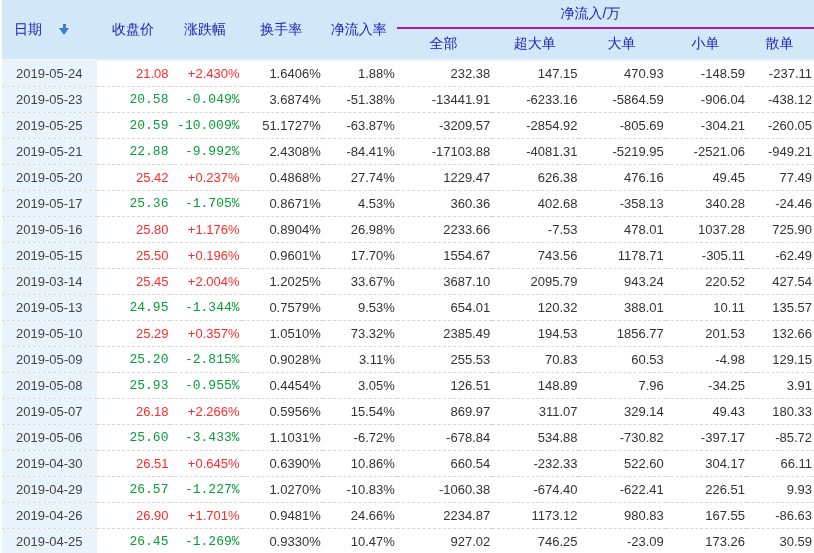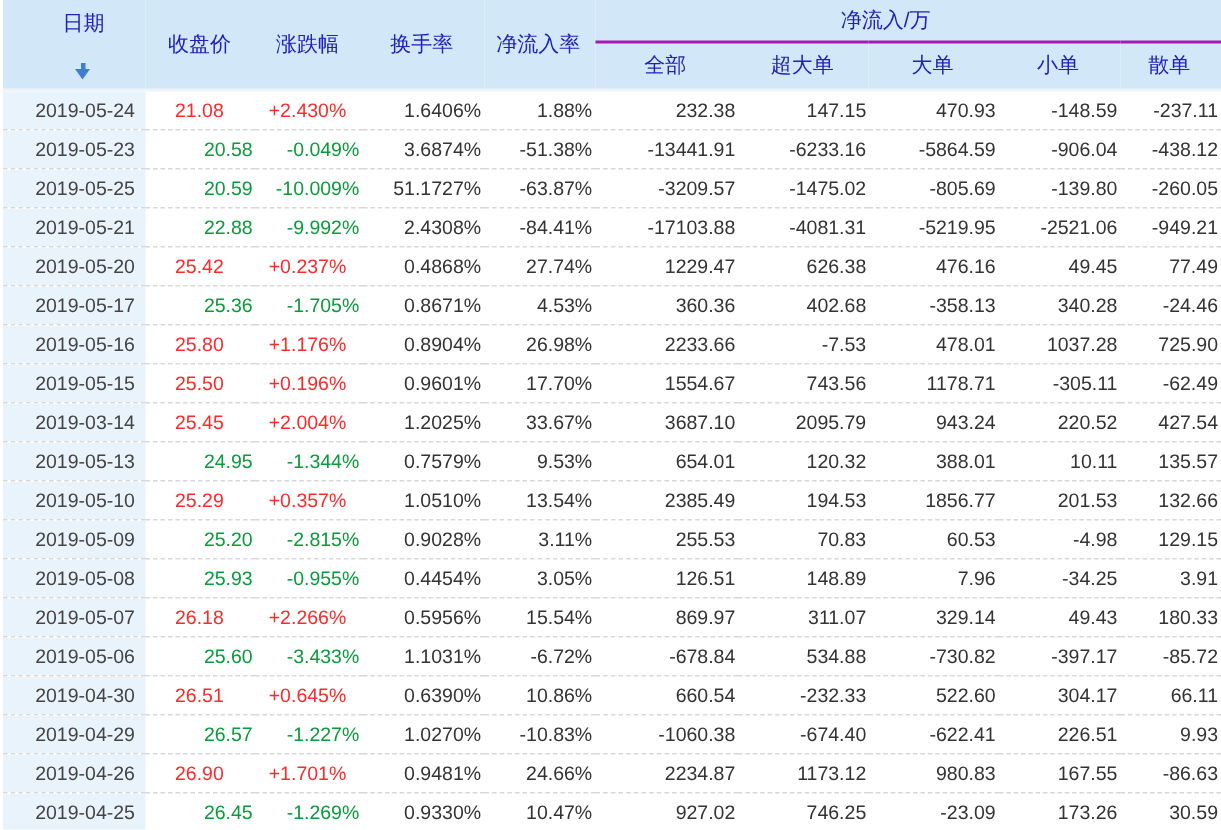--- a/index.html
+++ b/index.html
@@ -31,42 +31,42 @@
   tr.h2 th{height:32px;}
   th.th-group{
     text-align:center;vertical-align:middle;
     border-bottom:2px solid #a21caf;
   }
   th.th-group span{display:inline-block;transform:translateX(-14px);}
   th.th-date{
     text-align:left;padding:0;
   }
   .date-head{
-    display:flex;align-items:center;padding-left:12px;gap:17px;flex-direction:column;
+    display:flex;align-items:center;padding-left:12px;gap:17px;
   }
   
   .sort-arrow{position:relative;display:inline-block;width:11px;height:11px;}
   .sort-arrow::before{
     content:"";position:absolute;left:4px;top:0;width:3px;height:5px;background:#3c7fd0;
   }
   .sort-arrow::after{
     content:"";position:absolute;left:0;top:4px;width:0;height:0;
     border-left:5.5px solid transparent;border-right:5.5px solid transparent;
     border-top:7px solid #3c7fd0;
   }
   tbody td{
     height:26px;border-bottom:1px dashed var(--row-border);
     text-align:right;padding:0 2px 0 0;white-space:nowrap;overflow:hidden;
   }
   tbody tr:first-child td{border-top:2px solid #eef3f7;}
   td.td-date{
-    background:var(--date-bg);text-align:center;padding:0 0 0 14px;color:#444;
-  }
-  .up{color:var(--up);text-align:center;}
-  .down{color:var(--down);}
+    background:var(--date-bg);text-align:left;padding:0 0 0 14px;color:#444;
+  }
+  .up{color:var(--up);}
+  .down{color:var(--down);font-family:Liberation Mono, monospace;}
   tr.filler td{height:10px;border-bottom:none;}
 </style>
 </head>
 <body>
 
 <table>
   <colgroup>
     <col style="width:94px">
       <col style="width:72px">
       <col style="width:70px">
@@ -127,23 +127,23 @@
     <td>-906.04</td>
     <td>-438.12</td>
   </tr>
       <tr>
     <td class="td-date">2019-05-25</td>
     <td class="trend down">20.59</td>
     <td class="trend down">-10.009%</td>
     <td>51.1727%</td>
     <td>-63.87%</td>
     <td>-3209.57</td>
-    <td>-1475.02</td>
+    <td>-2854.92</td>
     <td>-805.69</td>
-    <td>-139.80</td>
+    <td>-304.21</td>
     <td>-260.05</td>
   </tr>
       <tr>
     <td class="td-date">2019-05-21</td>
     <td class="trend down">22.88</td>
     <td class="trend down">-9.992%</td>
     <td>2.4308%</td>
     <td>-84.41%</td>
     <td>-17103.88</td>
     <td>-4081.31</td>
@@ -221,21 +221,21 @@
     <td>120.32</td>
     <td>388.01</td>
     <td>10.11</td>
     <td>135.57</td>
   </tr>
       <tr>
     <td class="td-date">2019-05-10</td>
     <td class="trend up">25.29</td>
     <td class="trend up">+0.357%</td>
     <td>1.0510%</td>
-    <td>13.54%</td>
+    <td>73.32%</td>
     <td>2385.49</td>
     <td>194.53</td>
     <td>1856.77</td>
     <td>201.53</td>
     <td>132.66</td>
   </tr>
       <tr>
     <td class="td-date">2019-05-09</td>
     <td class="trend down">25.20</td>
     <td class="trend down">-2.815%</td>

